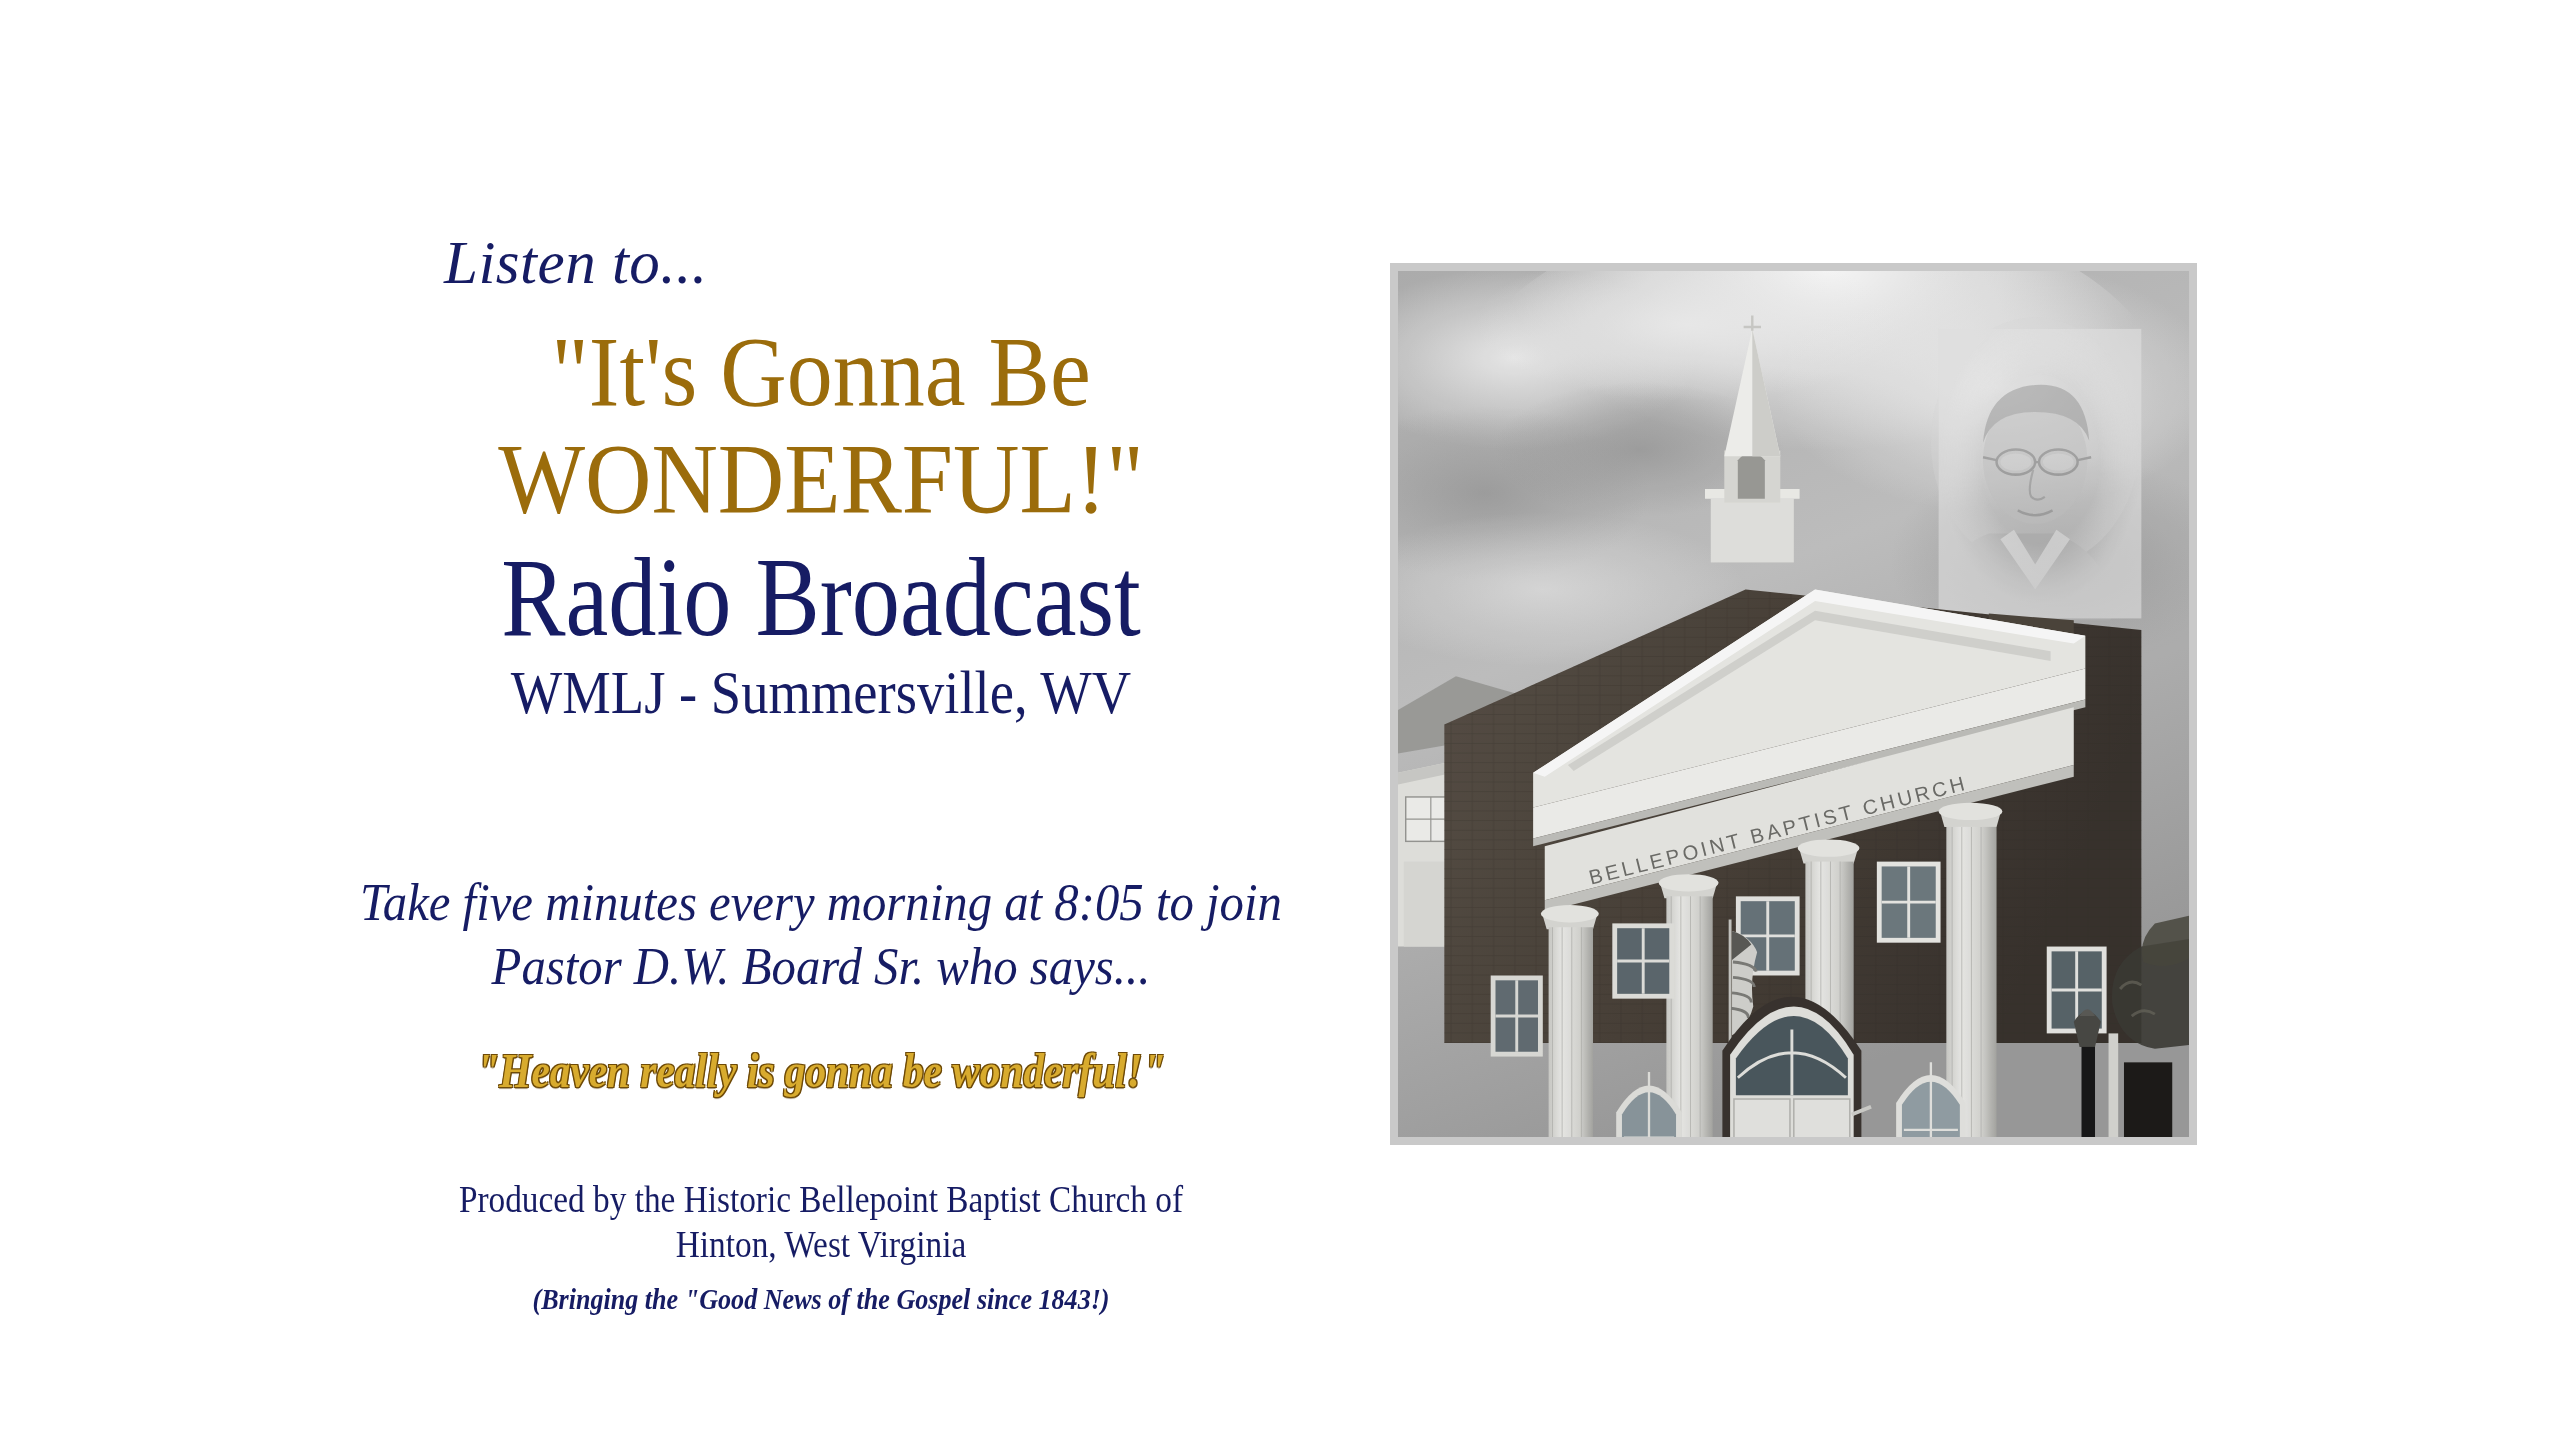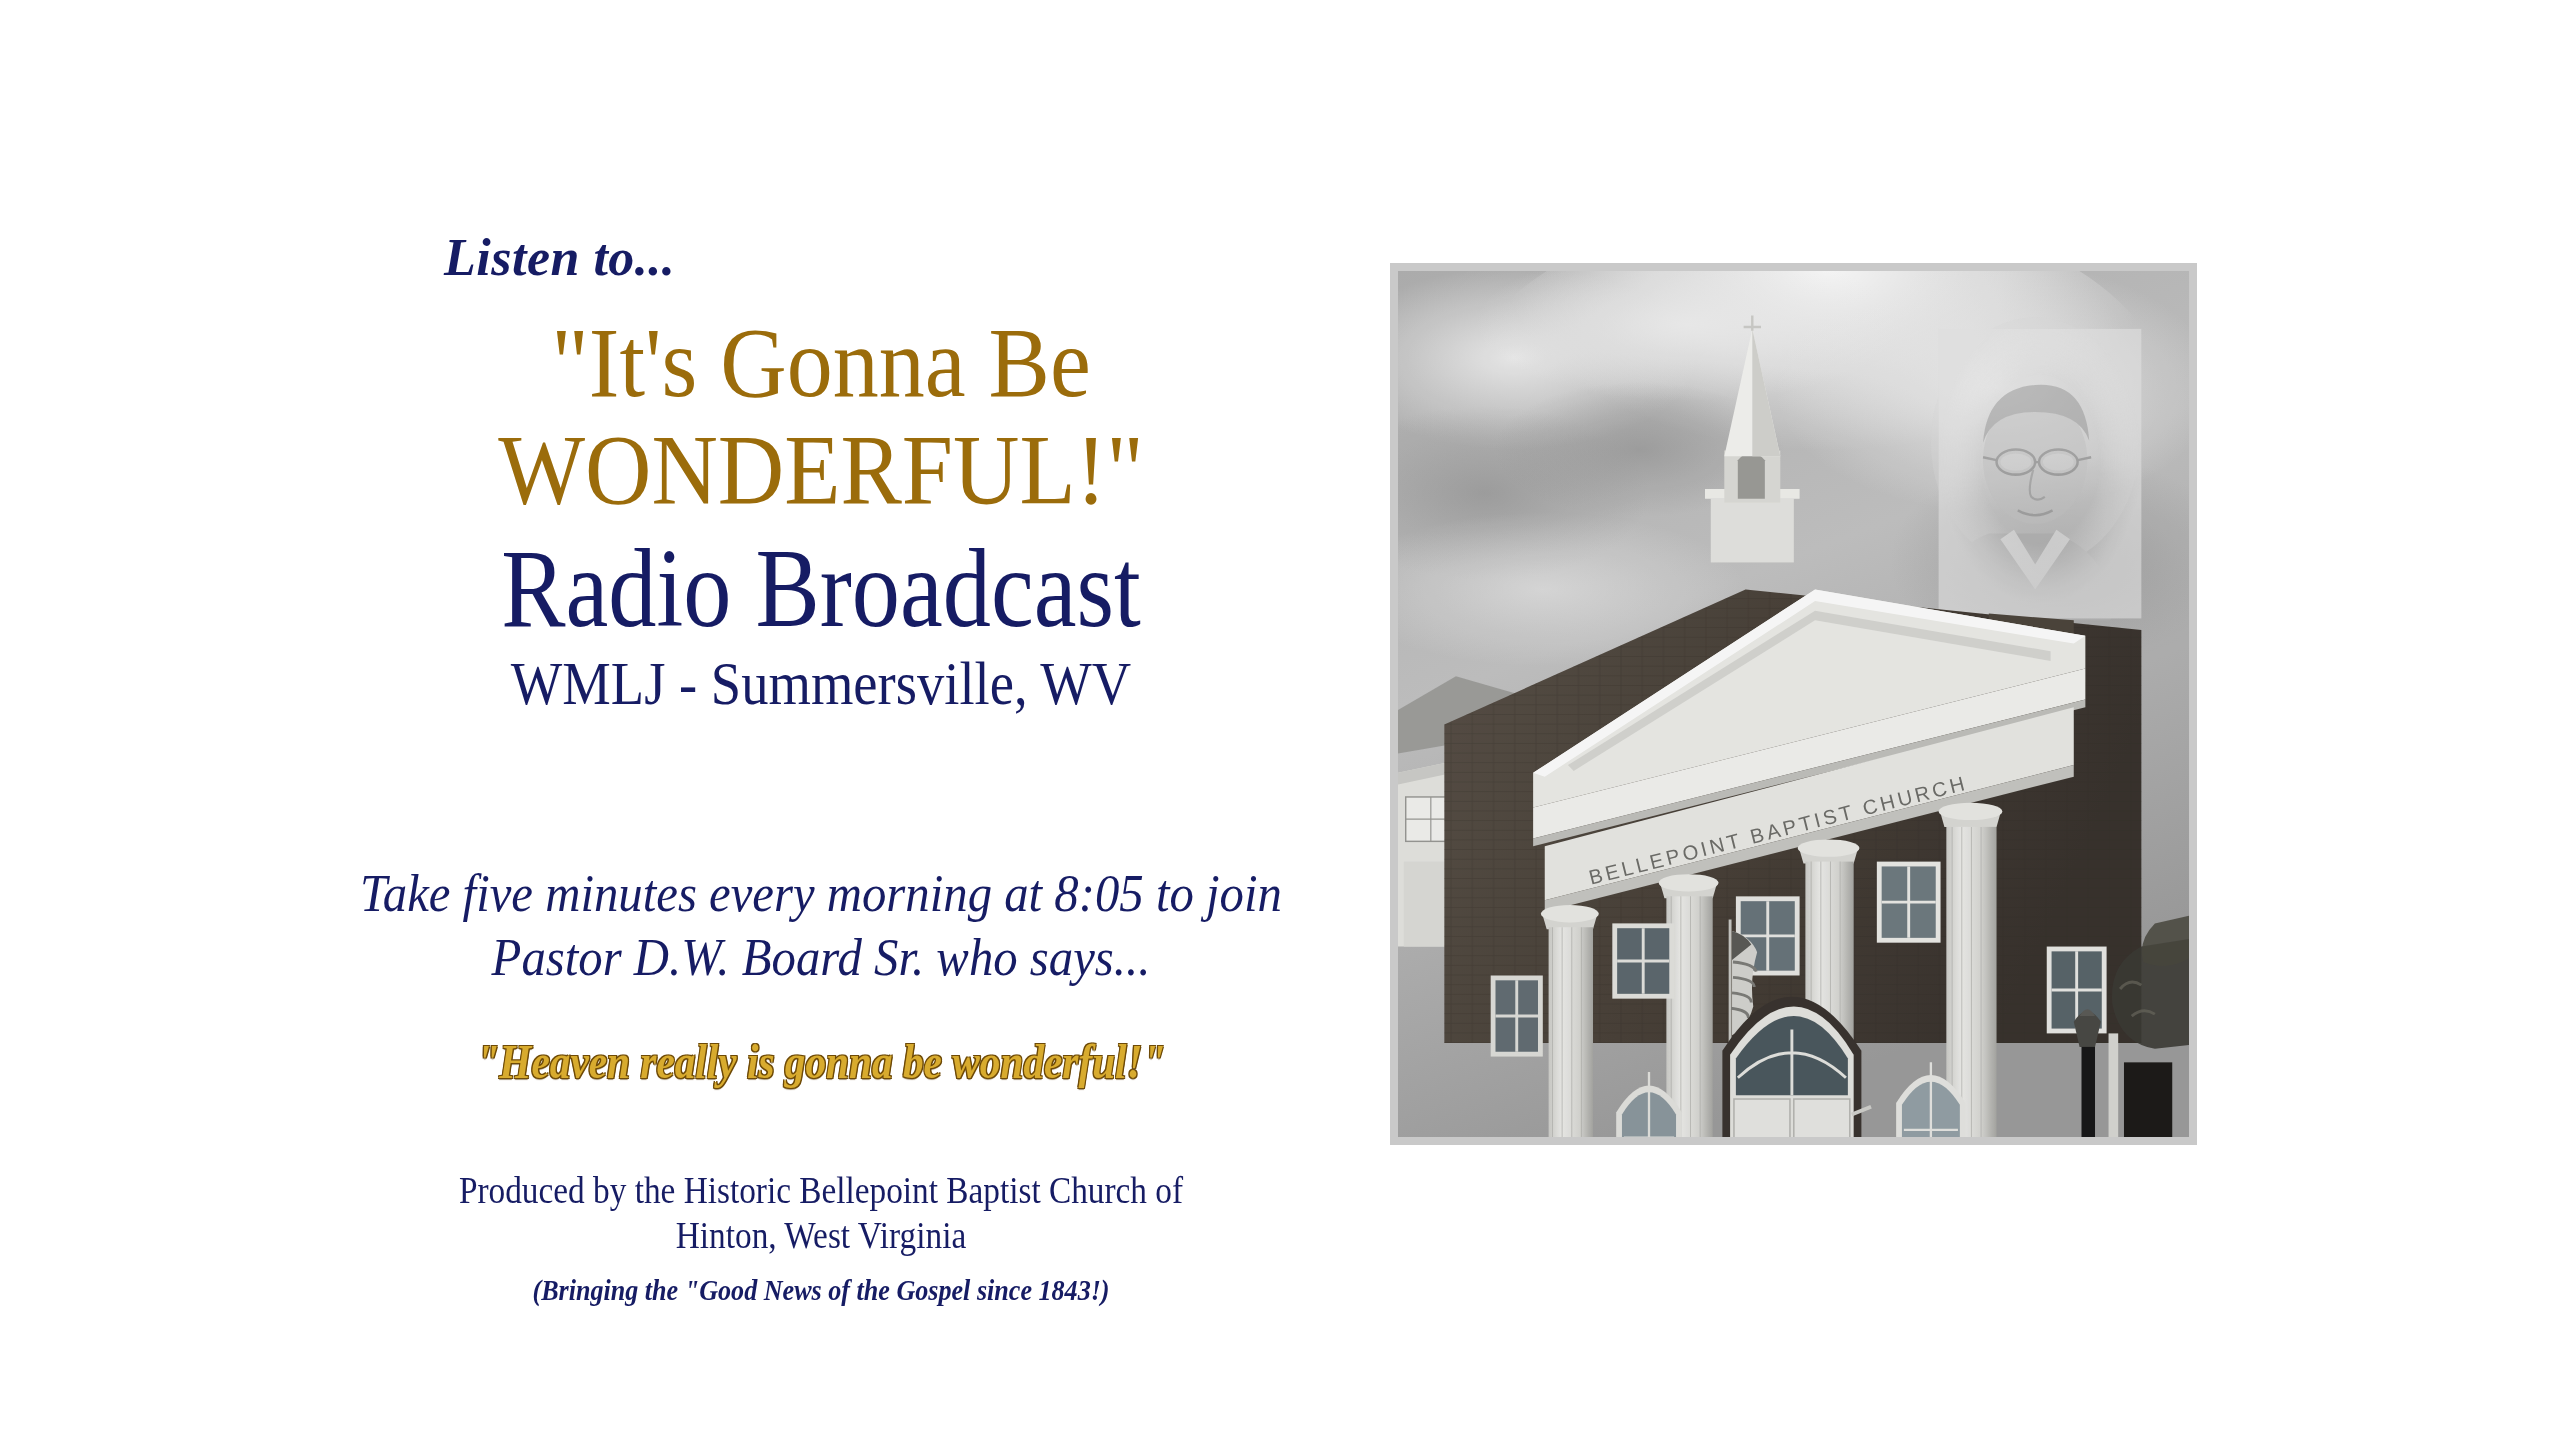--- a/index.html
+++ b/index.html
@@ -19,26 +19,25 @@
   #text-column {
     position: absolute;
     left: 290px;
     top: 232px;
     width: 1062px;
   }
 
   #listen-to {
     font-family: "Liberation Serif", "DejaVu Serif", serif;
     font-style: italic;
-    font-size: 52px;
+    font-size: 61px;
     color: #161C64;
     line-height: 1.0;
     margin-left: 154px;
     letter-spacing: 0.5px;
-    font-weight: bold;
   }
 
   #headline-gold {
     font-family: "Liberation Serif", "DejaVu Serif", serif;
     font-size: 100px;
     color: #9B6C0B;
     line-height: 1.07;
     text-align: center;
     margin-top: 25px;
     transform: scaleX(0.92);

